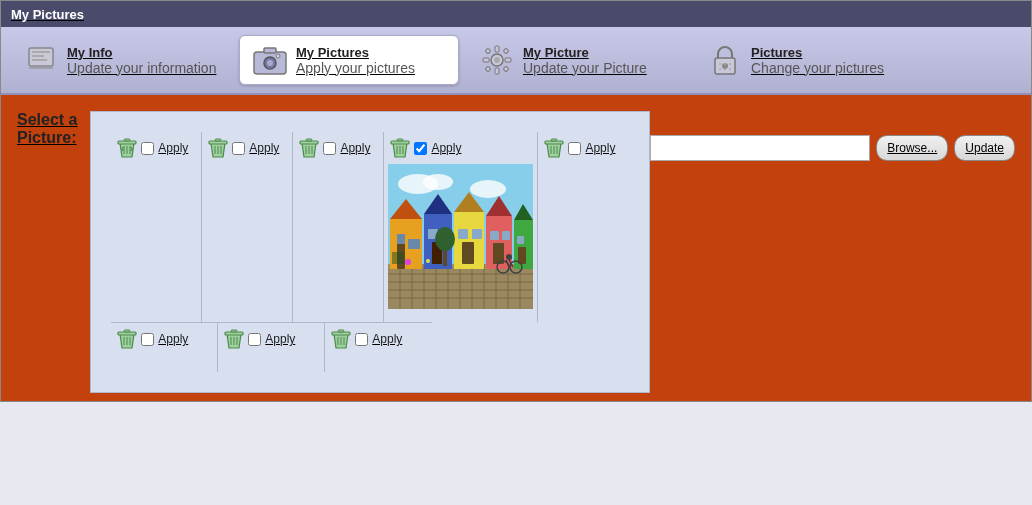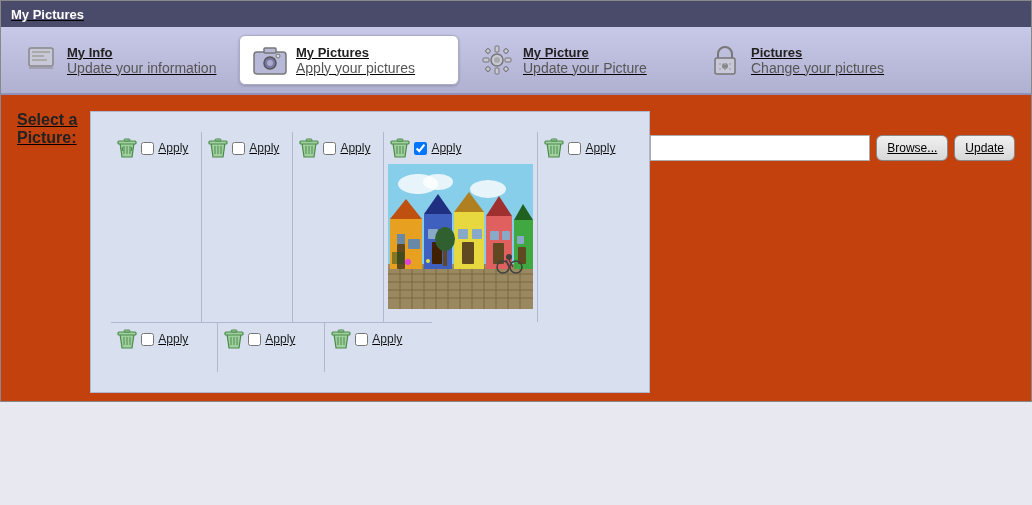--- a/index.html
+++ b/index.html
@@ -199,21 +199,21 @@
       background: white;
     }
 
     .browse-btn, .upload-btn {
       height: 26px;
       padding: 0 10px;
       border: 1px solid #888;
       background: linear-gradient(to bottom, #f0f0f0, #d8d8d8);
       cursor: pointer;
       font-size: 12px;
-      border-radius: 6px;
+      border-radius: 11px;
     }
   </style>
 </head>
 <body>
 
 <div class="window">
 
   <div class="title-bar">
     <span>My Pictures</span>
   </div>

